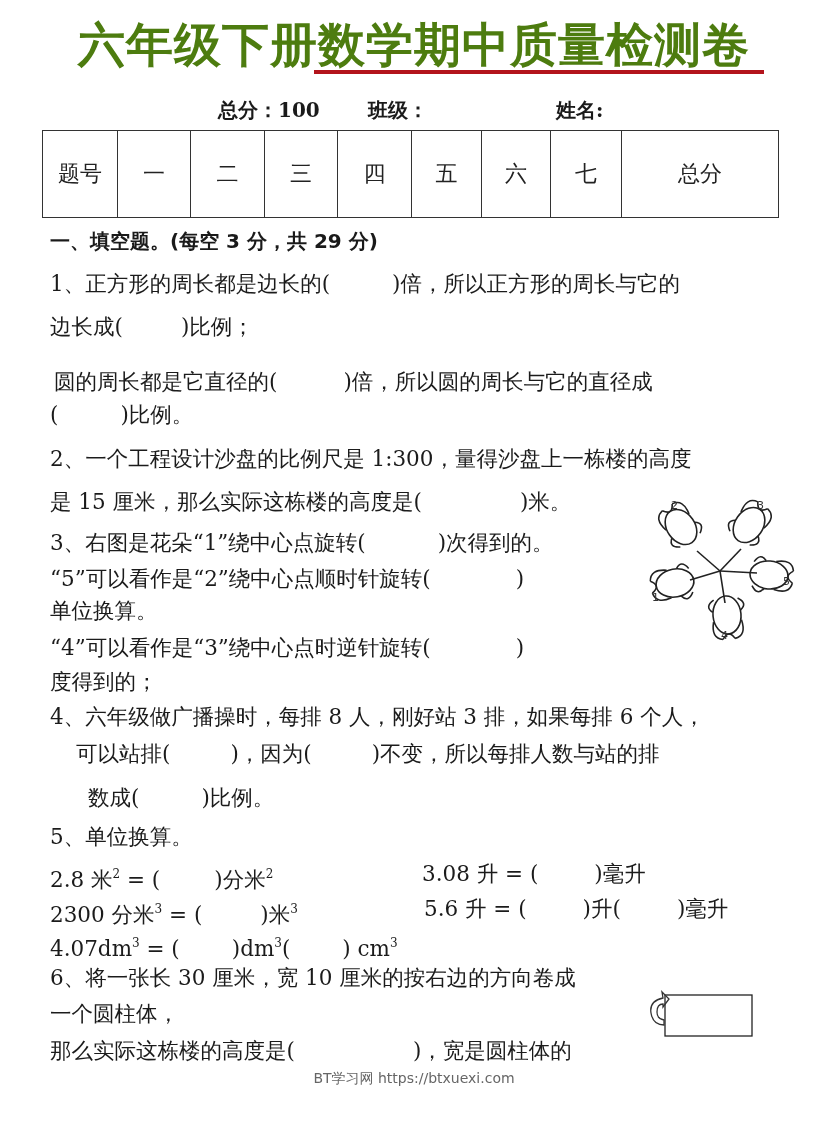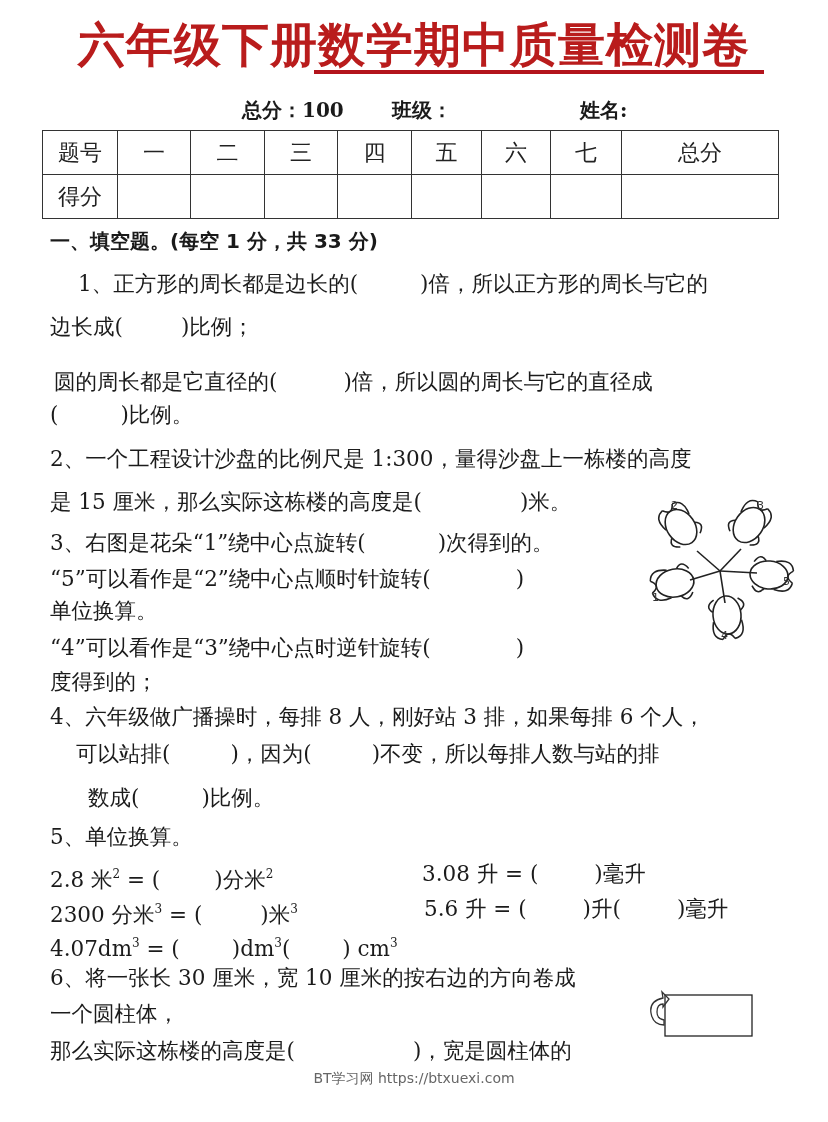--- a/index.html
+++ b/index.html
@@ -2,32 +2,32 @@
 <html><head>
 <meta charset="utf-8">
 <style>
   * { margin: 0; padding: 0; box-sizing: border-box; }
   html, body { width: 828px; height: 1122px; background: #ffffff; overflow: hidden; }
   body { position: relative; font-family: "DejaVu Serif", "Liberation Serif", serif; color: #1a1a1a; }
 
   .title {
     position: absolute; left: 0; top: 14px; width: 828px; text-align: center;
     font-family: "DejaVu Sans", "Liberation Sans", sans-serif;
-    font-weight: 900; font-size: 47px; letter-spacing: 1px; color: #b91c1c;
+    font-weight: 900; font-size: 47px; letter-spacing: 1px; color: #4d7c0f;
     line-height: 62px;
   }
   .title-underline {
     position: absolute; left: 314px; top: 70px; width: 450px; height: 4px; background: #b3141c;
   }
 
   .meta-line {
     position: absolute; top: 97px; left: 0; width: 828px; height: 26px;
     font-family: "DejaVu Serif", "Liberation Serif", serif; font-weight: bold; font-size: 20px;
   }
-  .meta-line span { position: absolute; top: 0; white-space: nowrap; margin-left: 24px; }
+  .meta-line span { position: absolute; top: 0; white-space: nowrap; }
 
   table.score {
     position: absolute; left: 42px; top: 130px; width: 736px; height: 88px;
     border-collapse: collapse; table-layout: fixed;
   }
   table.score td {
     border: 1.3px solid #333; text-align: center; vertical-align: middle;
     font-size: 22px; font-family: "DejaVu Serif", "Liberation Serif", serif; color: #222; height: 44px; margin-left: 12px;
   }
 
@@ -81,37 +81,26 @@
     <td>题号</td>
     <td>一</td>
     <td>二</td>
     <td>三</td>
     <td>四</td>
     <td>五</td>
     <td>六</td>
     <td>七</td>
     <td>总分</td>
   </tr>
-  <tr>
-    <td>得分</td>
-    <td></td>
-    <td></td>
-    <td></td>
-    <td></td>
-    <td></td>
-    <td></td>
-    <td></td>
-    <td></td>
-  </tr>
 </tbody>
   </table>
 
-<div class="section-head">一、填空题。(每空 1 分，共 33 分)</div>
-
-<div class="line" style="left:50px; top:270px;margin-left:28px;">
+<div class="section-head">一、填空题。(每空 3 分，共 29 分)</div>
+
+<div class="line" style="left:50px; top:270px;">
   <span>1、正方形的周长都是边长的(</span><span class="blank" style="width:62px"></span><span>)倍，所以正方形的周长与它的</span>
 </div>
 <div class="line" style="left:50px; top:313px;">
   <span>边长成(</span><span class="blank" style="width:58px"></span><span>)比例；</span>
 </div>
 <div class="line" style="left:54px; top:368px;">
   <span> 圆的周长都是它直径的(</span><span class="blank" style="width:66px"></span><span>)倍，所以圆的周长与它的直径成</span>
 </div>
 <div class="line" style="left:50px; top:401px;">
   <span>(</span><span class="blank" style="width:62px"></span><span>)比例。</span>

